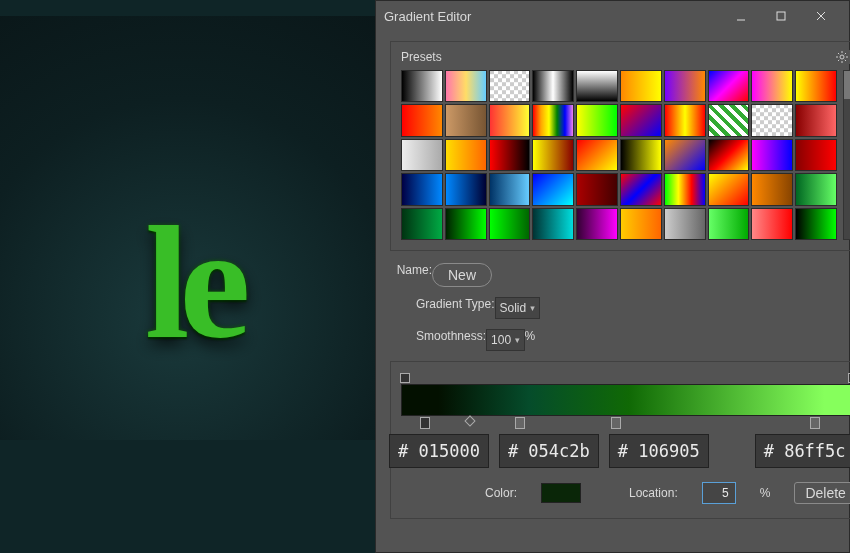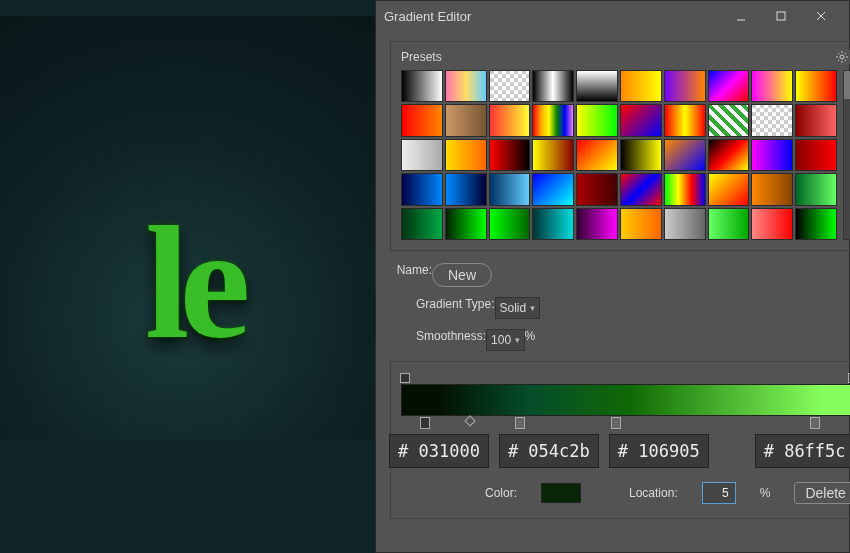--- a/index.html
+++ b/index.html
@@ -176,21 +176,21 @@
           <div class="opstop" style="left:-2px"></div>
           <div class="opstop" style="right:-2px"></div>
           <div class="cstop" style="left:4%"></div>
           <div class="midpt" style="left:14%"></div>
           <div class="cstop inner" style="left:25%"></div>
           <div class="cstop inner" style="left:46%"></div>
           <div class="cstop inner" style="left:90%"></div>
         </div>
 
         <div class="hex-row">
-          <div class="hex"># 031000</div>
+          <div class="hex"># 015000</div>
           <div class="hex"># 054c2b</div>
           <div class="hex"># 106905</div>
           <div class="hex" style="margin-left:36px"># 86ff5c</div>
         </div>
 
         <div class="stops-row">
           <span style="width:60px"></span>
           <span class="lbl">Color:</span>
           <div class="colorbox"></div>
           <span style="flex:1"></span>

